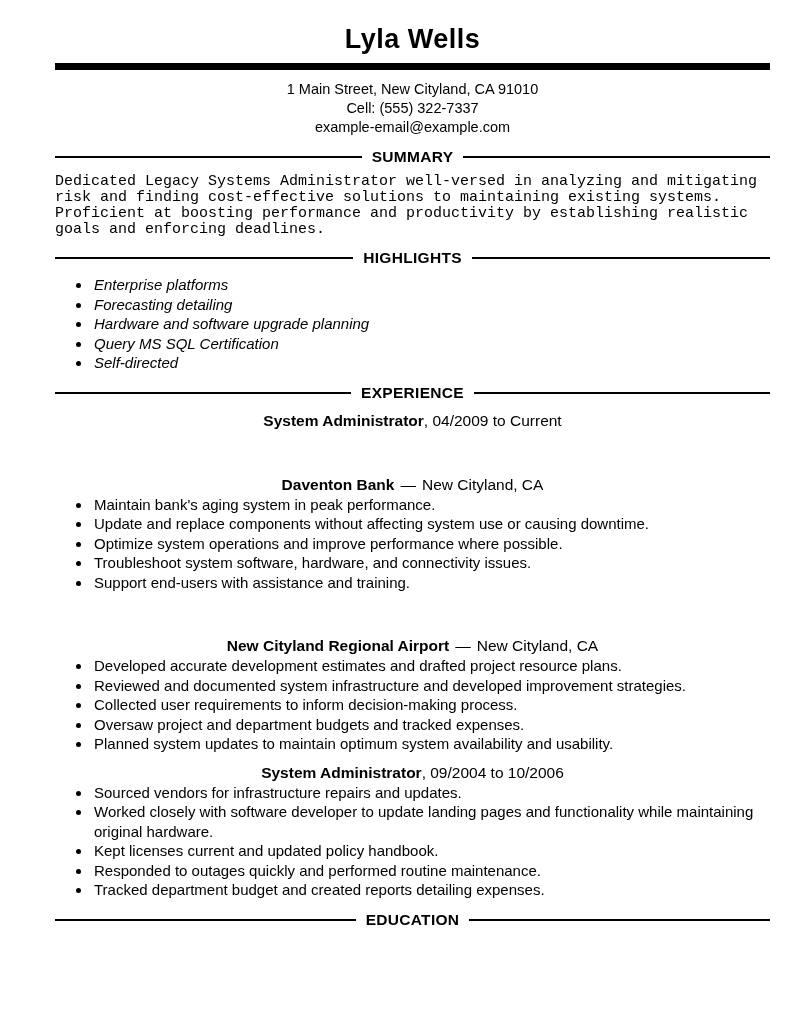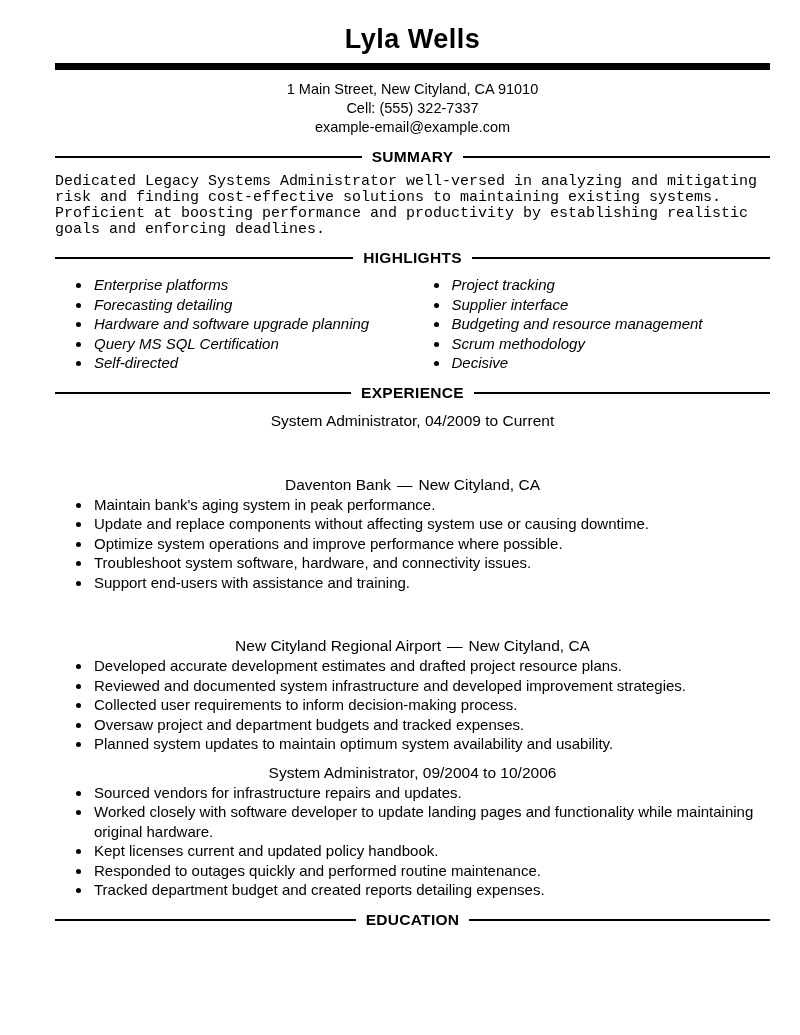--- a/index.html
+++ b/index.html
@@ -65,21 +65,21 @@
   }
   ul.bullets li { padding-left: 2px; }
   .job-block { margin-top: 4px; }
   .job-line {
     text-align: center;
     font-size: 15.5px;
     line-height: 20px;
     margin-top: 44px;
   }
   .job-line.first { margin-top: 9px; }
-  .bold { font-weight: normal; }
+  .bold { font-weight: bold; }
   .dash { padding: 0 6px; }
   .edu-block { margin-top: 2px; }
 </style>
 </head>
 <body>
 
 <div class="page">
 
   <h1 class="name">Lyla Wells</h1>
   <div class="double-rule"></div>
@@ -102,27 +102,20 @@
     <h2 class="section-title">HIGHLIGHTS</h2>
     <span class="rule"></span>
   </div>
   <div class="columns">
     <ul class="bullets">
         <li>Enterprise platforms</li>
         <li>Forecasting detailing</li>
         <li>Hardware and software upgrade planning</li>
         <li>Query MS SQL Certification</li>
         <li>Self-directed</li>
-      </ul>
-    <ul class="bullets">
-        <li>Project tracking</li>
-        <li>Supplier interface</li>
-        <li>Budgeting and resource management</li>
-        <li>Scrum methodology</li>
-        <li>Decisive</li>
       </ul>
   </div>
 
   <div class="section-header">
     <span class="rule"></span>
     <h2 class="section-title">EXPERIENCE</h2>
     <span class="rule"></span>
   </div>
 
   <div class="job-block">

